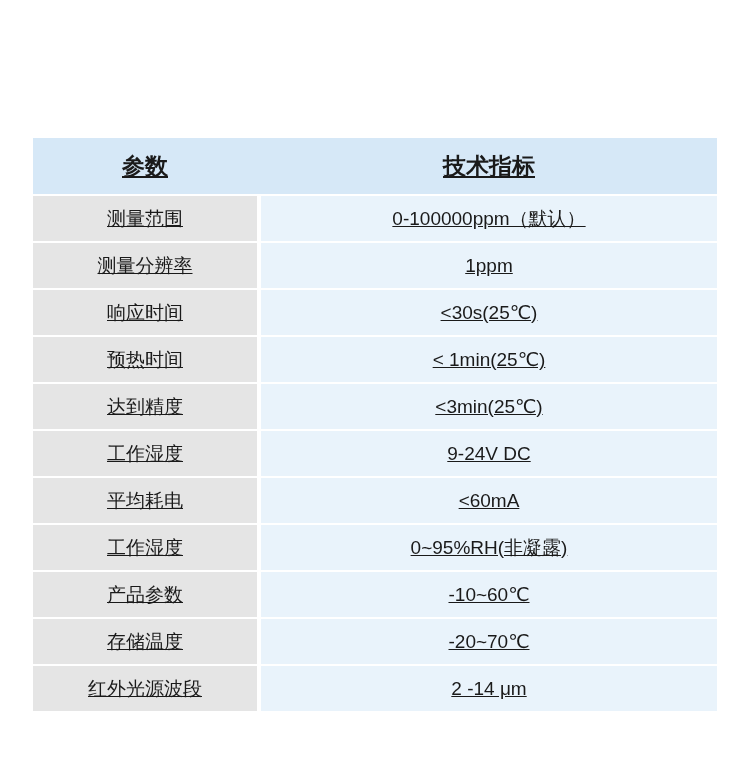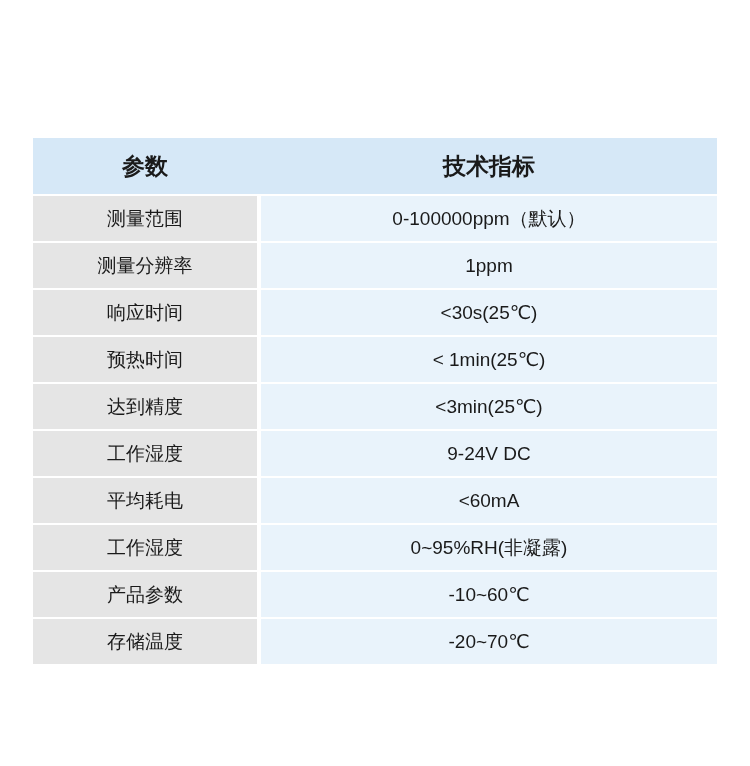--- a/index.html
+++ b/index.html
@@ -71,20 +71,21 @@
     table-layout: fixed;
   }
 
   table.params td {
     height: 45px;
     text-align: center;
     vertical-align: middle;
     font-size: 19px;
     color: #1a1a1a;
     padding: 0 4px;
+    text-decoration: underline;
   }
 
   table.params col.c1 { width: 224px; }
   table.params col.gap { width: 4px; }
   table.params col.c2 { width: 456px; }
 
   td.left-cell {
     background: #e5e5e5;
   }
   td.right-cell {
@@ -164,17 +165,22 @@
         <tr>
           <td class="left-cell">产品参数</td>
           <td class="spacer"></td>
           <td class="right-cell">-10~60℃</td>
         </tr>
         <tr>
           <td class="left-cell">存储温度</td>
           <td class="spacer"></td>
           <td class="right-cell">-20~70℃</td>
         </tr>
+        <tr>
+          <td class="left-cell">红外光源波段</td>
+          <td class="spacer"></td>
+          <td class="right-cell">2 -14 μm</td>
+        </tr>
       </tbody>
     </table>
   </div>
 
 </div>
 
 </body></html>

